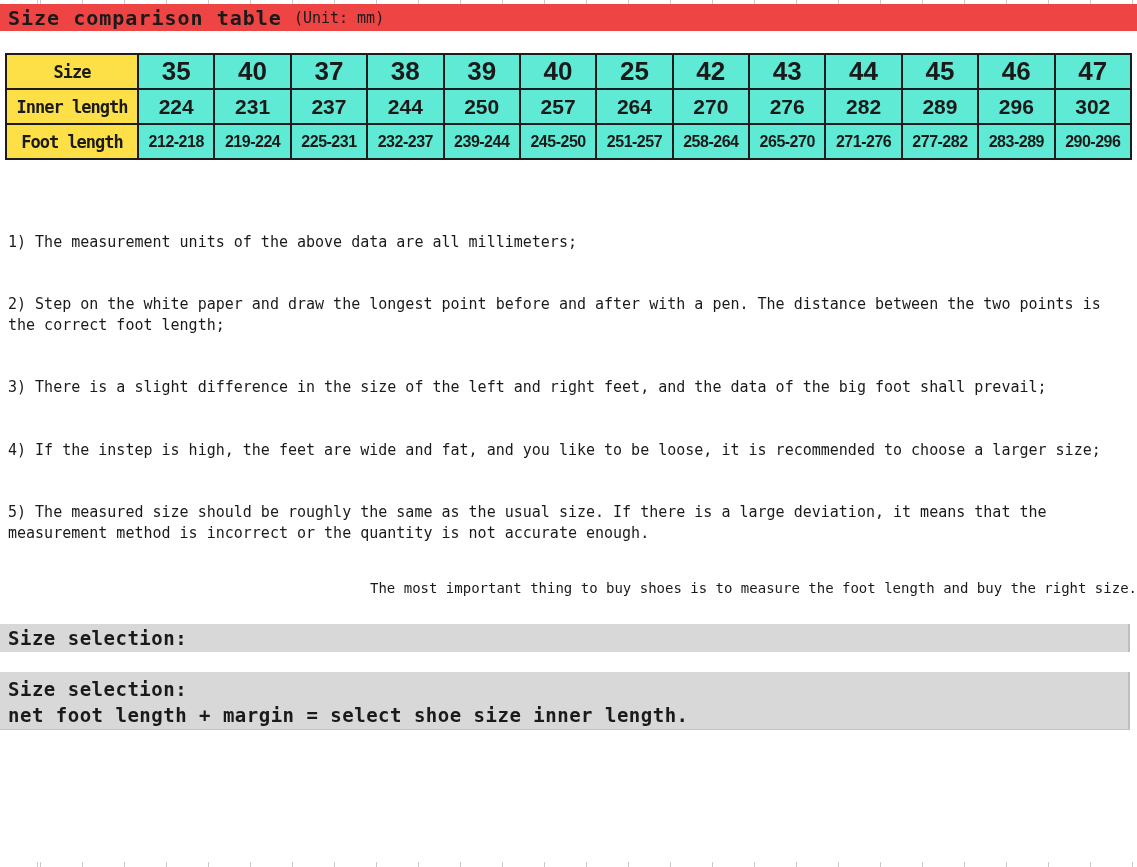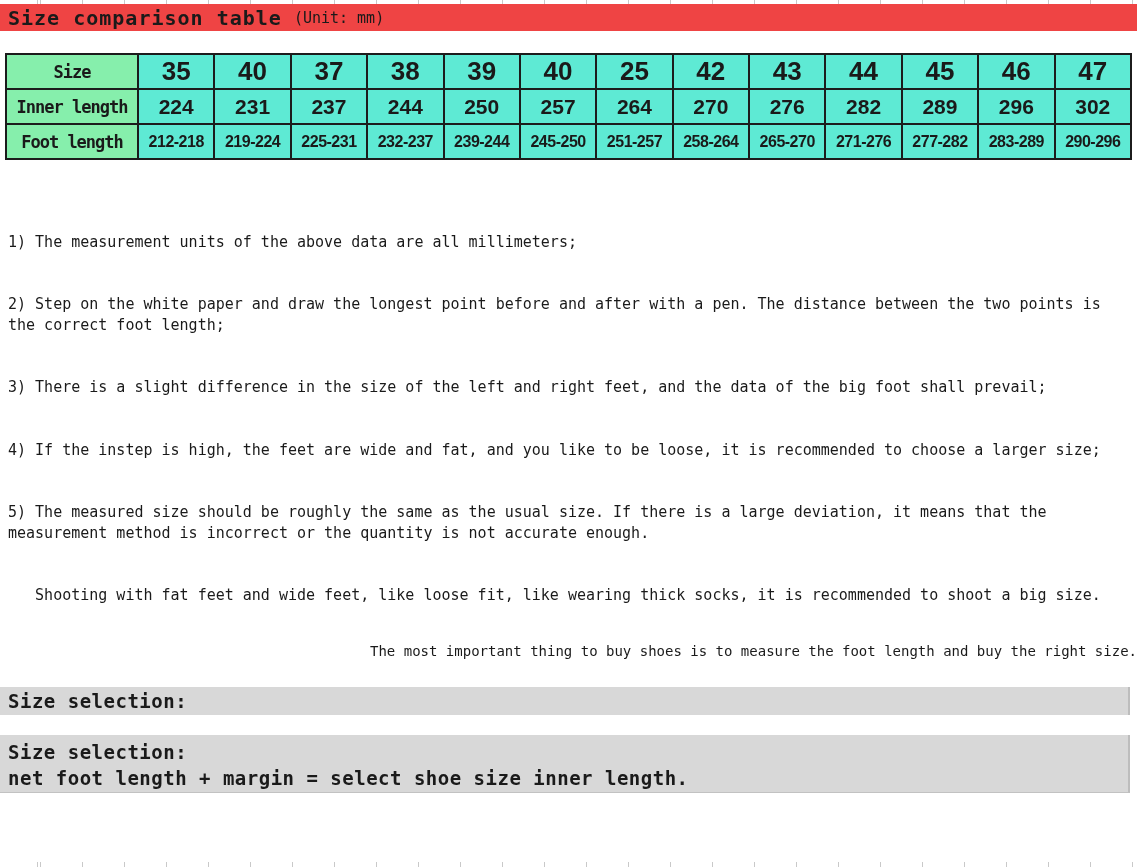--- a/index.html
+++ b/index.html
@@ -36,21 +36,21 @@
   .size-table th, .size-table td {
     border: 2px solid #1c1c1c;
     text-align: center;
     vertical-align: middle;
     background: #5eead4;
     padding: 0;
     height: 35px;
     overflow: hidden;
   }
   .size-table th.rowlab {
-    background: #86efac;
+    background: #fde047;
     width: 132px;
     font-family: "DejaVu Sans Mono", monospace;
     font-size: 17px;
     font-weight: 600;
     letter-spacing: -1px;
   }
   .size-table tr.row-size td   { font-family: "Liberation Sans", sans-serif; font-size: 26px; font-weight: bold; }
   .size-table tr.row-inner td  { font-family: "Liberation Sans", sans-serif; font-size: 21px; font-weight: bold; }
   .size-table tr.row-foot td   { font-family: "Liberation Sans", sans-serif; font-size: 16px; font-weight: bold; letter-spacing: -0.5px; text-align: center; }
 
@@ -150,21 +150,20 @@
   </tr>
 </tbody>
   </table>
 
 <div class="notes">
   <div>1) The measurement units of the above data are all millimeters;</div>
   <div>2) Step on the white paper and draw the longest point before and after with a pen. The distance between the two points is the correct foot length;</div>
   <div>3) There is a slight difference in the size of the left and right feet, and the data of the big foot shall prevail;</div>
   <div>4) If the instep is high, the feet are wide and fat, and you like to be loose, it is recommended to choose a larger size;</div>
   <div>5) The measured size should be roughly the same as the usual size. If there is a large deviation, it means that the measurement method is incorrect or the quantity is not accurate enough.</div>
-  <div>   Shooting with fat feet and wide feet, like loose fit, like wearing thick socks, it is recommended to shoot a big size.</div>
 </div>
 
 <div class="important-note">The most important thing to buy shoes is to measure the foot length and buy the right size.</div>
 
 <div class="gray-bar">Size selection:</div>
 
 <div class="gray-block">
   <div>Size selection:</div>
   <div>net foot length + margin = select shoe size inner length.</div>
 </div>

